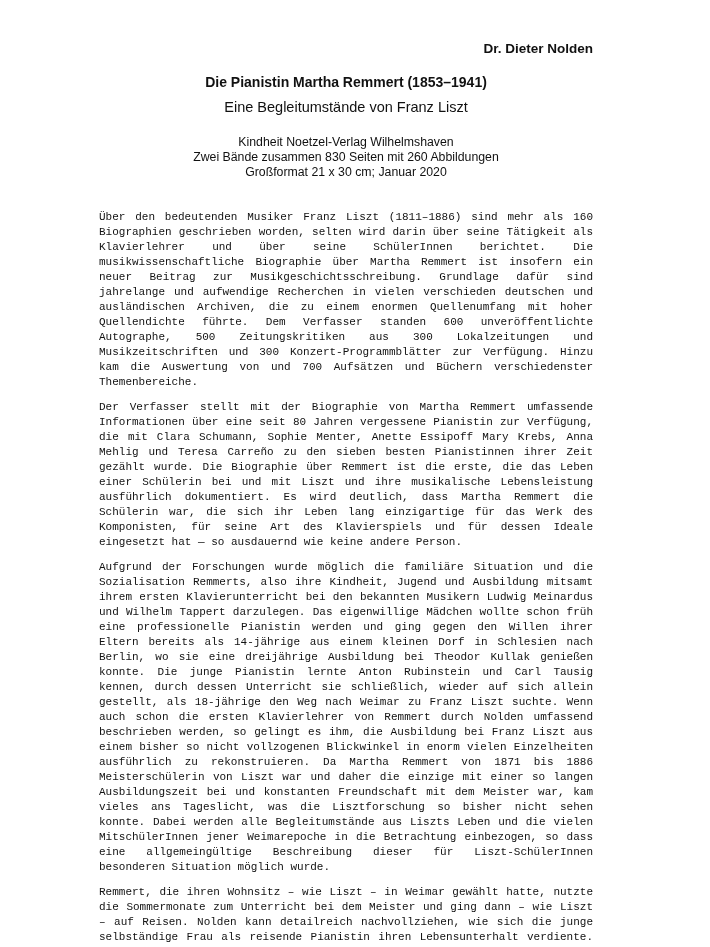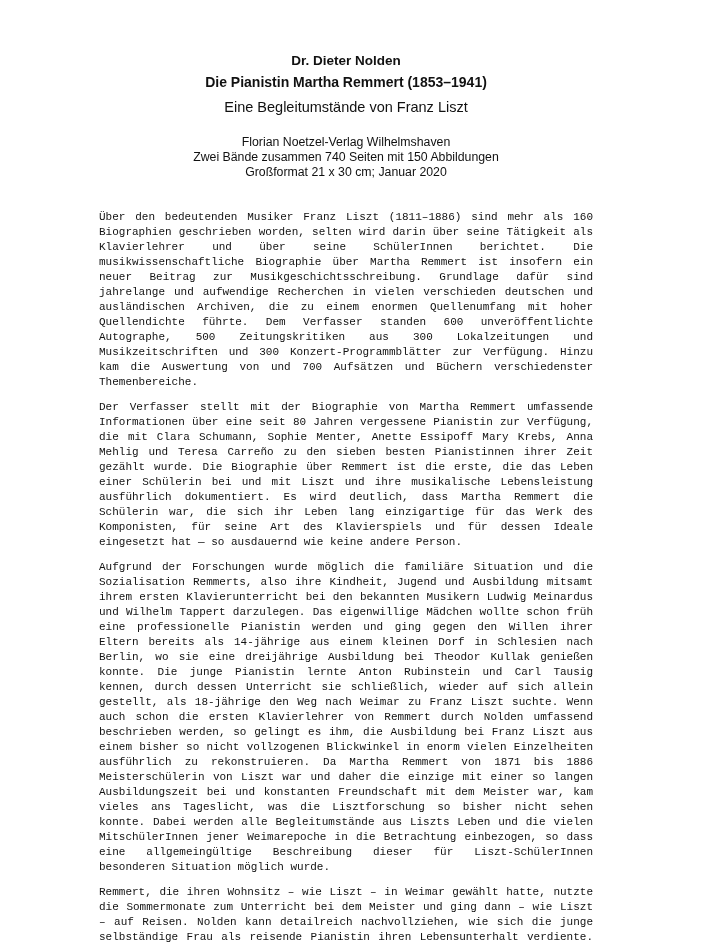--- a/index.html
+++ b/index.html
@@ -18,25 +18,24 @@
   .page {
     position: absolute;
     left: 99px;
     top: 0;
     width: 494px;
   }
   .author {
     position: absolute;
     left: 0; width: 100%;
     top: 41px;
-    text-align: center;
+    text-align: right;
     font-weight: bold;
     font-size: 13.5px;
     line-height: 16px;
-    margin-top: 12px;
   }
   .title {
     position: absolute;
     left: -20px; width: calc(100% + 40px);
     top: 72px;
     text-align: center;
     font-weight: bold;
     font-size: 14px;
     line-height: 21px;
     margin: 0;
@@ -76,22 +75,22 @@
 </style>
 </head>
 <body>
 
 <div class="page">
   <div class="author">Dr. Dieter Nolden</div>
   <h1 class="title">Die Pianistin Martha Remmert (1853–1941)</h1>
   <h2 class="subtitle">Eine Begleitumstände von Franz Liszt</h2>
 
   <div class="meta">
-    <div>Florian Noetzel-Verlag Wilhelmshaven</div>
-    <div>Zwei Bände zusammen 740 Seiten mit 150 Abbildungen</div>
+    <div>Kindheit Noetzel-Verlag Wilhelmshaven</div>
+    <div>Zwei Bände zusammen 830 Seiten mit 260 Abbildungen</div>
     <div>Großformat 21 x 30 cm;  Januar 2020</div>
   </div>
 
   <div class="body">
     <p>Über den bedeutenden Musiker Franz Liszt (1811–1886) sind mehr als 160 Biographien geschrieben worden, selten wird darin über seine Tätigkeit als Klavierlehrer und über seine SchülerInnen berichtet. Die musikwissenschaftliche Biographie über Martha Remmert ist insofern ein neuer Beitrag zur Musikgeschichtsschreibung. Grundlage dafür sind jahrelange und aufwendige Recherchen in vielen verschieden deutschen und ausländischen Archiven, die zu einem enormen Quellenumfang mit hoher Quellendichte führte. Dem Verfasser standen 600 unveröffentlichte Autographe, 500 Zeitungskritiken aus 300 Lokalzeitungen und Musikzeitschriften und 300 Konzert-Programmblätter zur Verfügung. Hinzu kam die Auswertung von und 700 Aufsätzen und Büchern verschiedenster Themenbereiche.</p>
     <p>Der Verfasser stellt mit der Biographie von Martha Remmert umfassende Informationen über eine seit 80 Jahren vergessene Pianistin zur Verfügung, die mit Clara Schumann, Sophie Menter, Anette Essipoff Mary Krebs, Anna Mehlig und Teresa Carreño zu den sieben besten Pianistinnen ihrer Zeit gezählt wurde. Die Biographie über Remmert ist die erste, die das Leben einer Schülerin bei und mit Liszt und ihre musikalische Lebensleistung ausführlich dokumentiert. Es wird deutlich, dass Martha Remmert die Schülerin war, die sich ihr Leben lang einzigartige für das Werk des Komponisten, für seine Art des Klavierspiels und für dessen Ideale eingesetzt hat — so ausdauernd wie keine andere Person.</p>
     <p>Aufgrund der Forschungen wurde möglich die familiäre Situation und die Sozialisation Remmerts, also ihre Kindheit, Jugend und Ausbildung mitsamt ihrem ersten Klavierunterricht bei den bekannten Musikern Ludwig Meinardus und Wilhelm Tappert darzulegen. Das eigenwillige Mädchen wollte schon früh eine professionelle Pianistin werden und ging gegen den Willen ihrer Eltern bereits als 14-jährige aus einem kleinen Dorf in Schlesien nach Berlin, wo sie eine dreijährige Ausbildung bei Theodor Kullak genießen konnte. Die junge Pianistin lernte Anton Rubinstein und Carl Tausig kennen, durch dessen Unterricht sie schließlich, wieder auf sich allein gestellt, als 18-jährige den Weg nach Weimar zu Franz Liszt suchte. Wenn auch schon die ersten Klavierlehrer von Remmert durch Nolden umfassend beschrieben werden, so gelingt es ihm, die Ausbildung bei Franz Liszt aus einem bisher so nicht vollzogenen Blickwinkel in enorm vielen Einzelheiten ausführlich zu rekonstruieren. Da Martha Remmert von 1871 bis 1886 Meisterschülerin von Liszt war und daher die einzige mit einer so langen Ausbildungszeit bei und konstanten Freundschaft mit dem Meister war, kam vieles ans Tageslicht, was die Lisztforschung so bisher nicht sehen konnte. Dabei werden alle Begleitumstände aus Liszts Leben und die vielen MitschülerInnen jener Weimarepoche in die Betrachtung einbezogen, so dass eine allgemeingültige Beschreibung dieser für Liszt-SchülerInnen besonderen Situation möglich wurde.</p>
     <p>Remmert, die ihren Wohnsitz – wie Liszt – in Weimar gewählt hatte, nutzte die Sommermonate zum Unterricht bei dem Meister und ging dann – wie Liszt – auf Reisen. Nolden kann detailreich nachvollziehen, wie sich die junge selbständige Frau als reisende Pianistin ihren Lebensunterhalt verdiente. Für die Zeit von 1871 bis 1933 konnten rund 510 Konzerte ermittelt werden, die die Pianistin in 80 überwiegend mittel- und ostdeutschen und in 55 ausländischen Städten wie Athen, Alexandria, Basel, Bern, Brüssel, Budapest, Bukarest, Den Haag, Genf, Helsinki, Istanbul, Kairo, Konstantinopel,</p>
   </div>
 </div>

